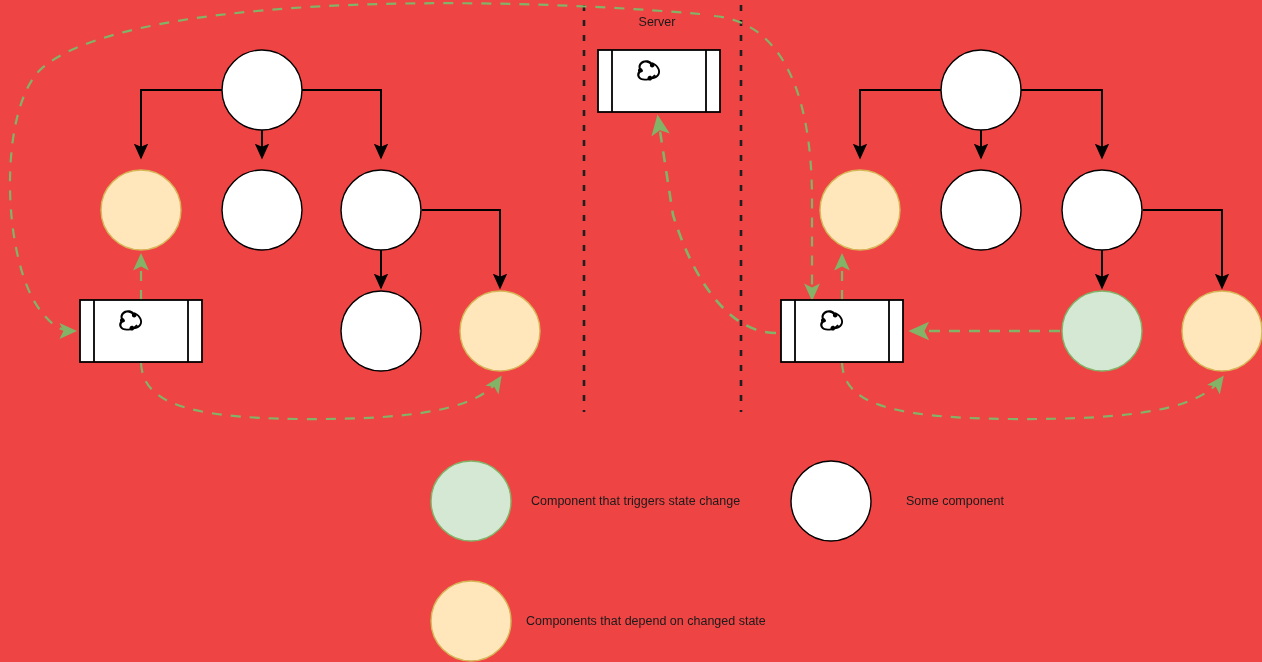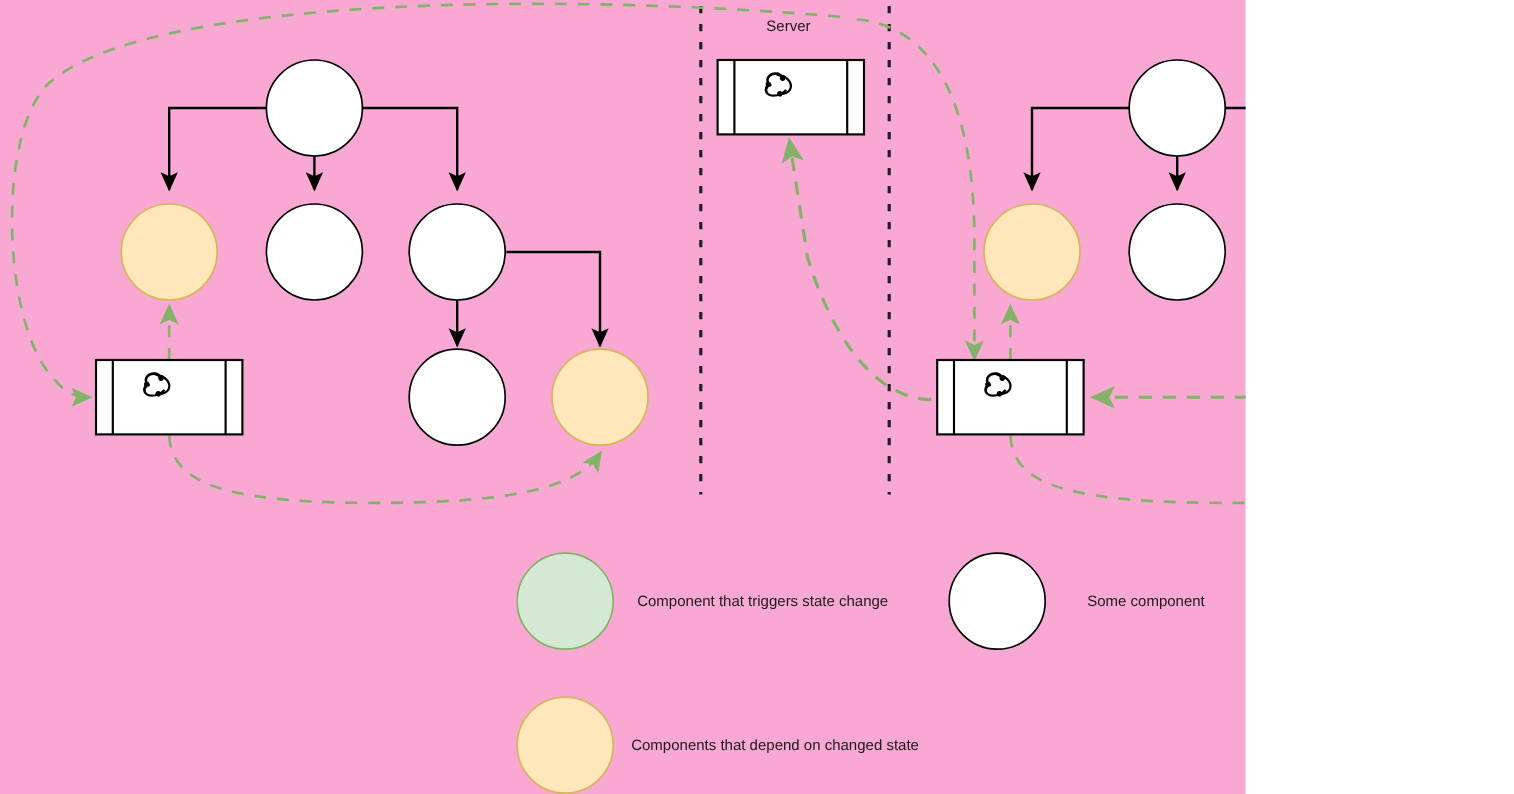--- a/index.html
+++ b/index.html
@@ -5,23 +5,23 @@
   html, body {
     margin: 0;
     padding: 0;
     background: #ffffff;
   }
   body {
     font-family: "Liberation Sans", sans-serif;
   }
   #canvas {
     position: relative;
-    width: 1038px;
+    width: 1262px;
     height: 662px;
-    background: #f9a8d4;
+    background: #ef4444;
     overflow: hidden;
   }
   #diagram-svg {
     position: absolute;
     left: 0;
     top: 0;
     width: 1262px;
     height: 662px;
   }
   .node-circle {

